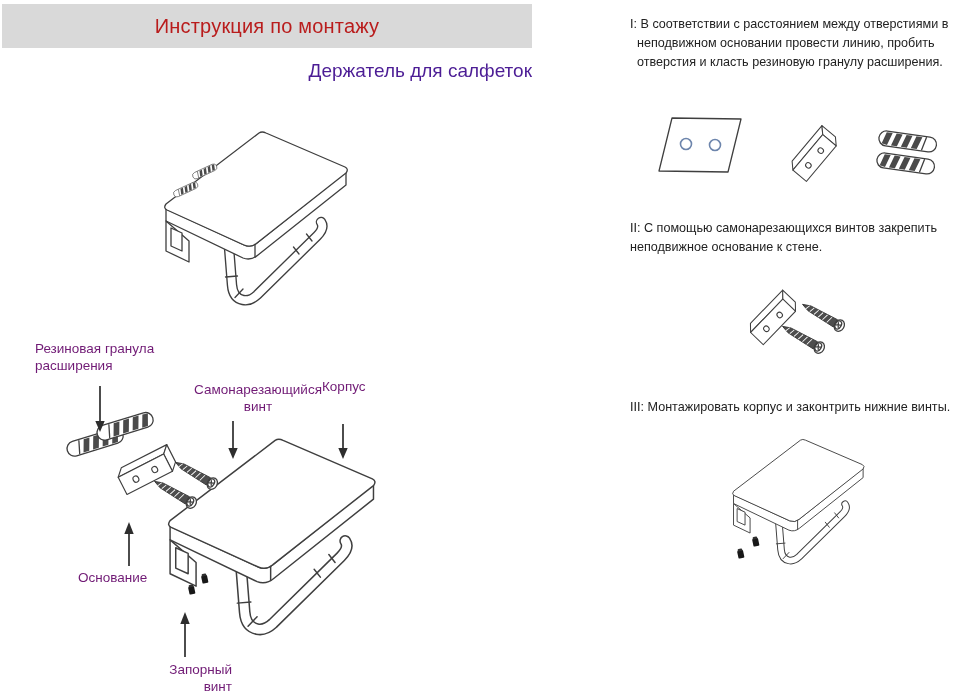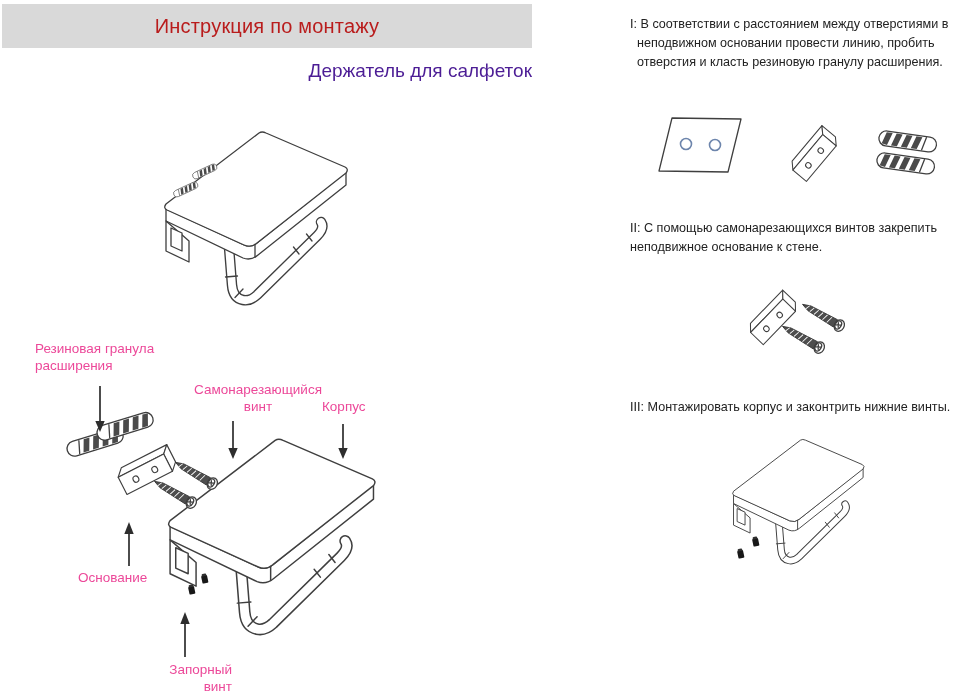--- a/index.html
+++ b/index.html
@@ -9,21 +9,21 @@
   }
   .abs{position:absolute;}
   .header-bar{
     left:2px;top:4px;width:530px;height:44px;background:#d9d9d9;
     display:flex;align-items:center;justify-content:center;
   }
   .title{font-size:20px;color:#b91c1c;letter-spacing:.2px;}
   .subtitle{
     left:0;top:60px;width:532px;text-align:right;font-size:19px;color:#4c1d95;
   }
-  .callout{font-size:13.5px;line-height:17px;color:#ec4899;}
+  .callout{font-size:13.5px;line-height:17px;color:#701a75;}
   .step{font-size:12.6px;line-height:19px;color:#222;}
   .hang{padding-left:7px;text-indent:-7px;}
   .art{position:absolute;left:0;top:0;pointer-events:none;}
   
   .ln{stroke:#3f3f3f;stroke-width:1.3;fill:none;stroke-linecap:round;stroke-linejoin:round;}
   .w{stroke:#3f3f3f;stroke-width:1.3;fill:#ffffff;stroke-linejoin:round;}
   .band-out{stroke:#3f3f3f;stroke-width:10.5;fill:none;stroke-linecap:round;stroke-linejoin:round;}
   .band-in{stroke:#ffffff;stroke-width:7.8;fill:none;stroke-linecap:round;stroke-linejoin:round;}
   .arrow{stroke:#2d2d2d;stroke-width:1.7;}
   .ah{fill:#2d2d2d;stroke:none;}
@@ -140,21 +140,21 @@
 
     <g transform="translate(722,438)">
       <use href="#holder" transform="scale(0.72)"></use>
       <use href="#bscrew" transform="translate(15,113) rotate(-12)"></use>
       <use href="#bscrew" transform="translate(30,101) rotate(-12)"></use>
     </g>
   </svg>
 
   <div class="abs callout" style="left:35px;top:340px;width:145px;">Резиновая гранула расширения</div>
   <div class="abs callout" style="left:163px;top:381px;width:142px;text-align:center;margin-left:24px;">Самонарезающийся винт</div>
-  <div class="abs callout" style="left:322px;top:398px;width:60px;">Корпус</div>
+  <div class="abs callout" style="left:322px;top:378px;width:60px;">Корпус</div>
   <div class="abs callout" style="left:78px;top:569px;width:90px;">Основание</div>
   <div class="abs callout" style="left:146px;top:661px;width:86px;text-align:right;">Запорный винт</div>
 
   <div class="abs step hang" style="left:630px;top:15px;width:338px;">I: В соответствии с расстоянием между отверстиями в неподвижном основании провести линию, пробить отверстия и класть резиновую гранулу расширения.</div>
   <div class="abs step" style="left:630px;top:219px;width:338px;">II: С помощью самонарезающихся винтов закрепить неподвижное основание к стене.</div>
   <div class="abs step" style="left:630px;top:398px;width:345px;white-space:nowrap;">III: Монтажировать корпус и законтрить нижние винты.</div>
 
 </div>
 
 </body></html>

